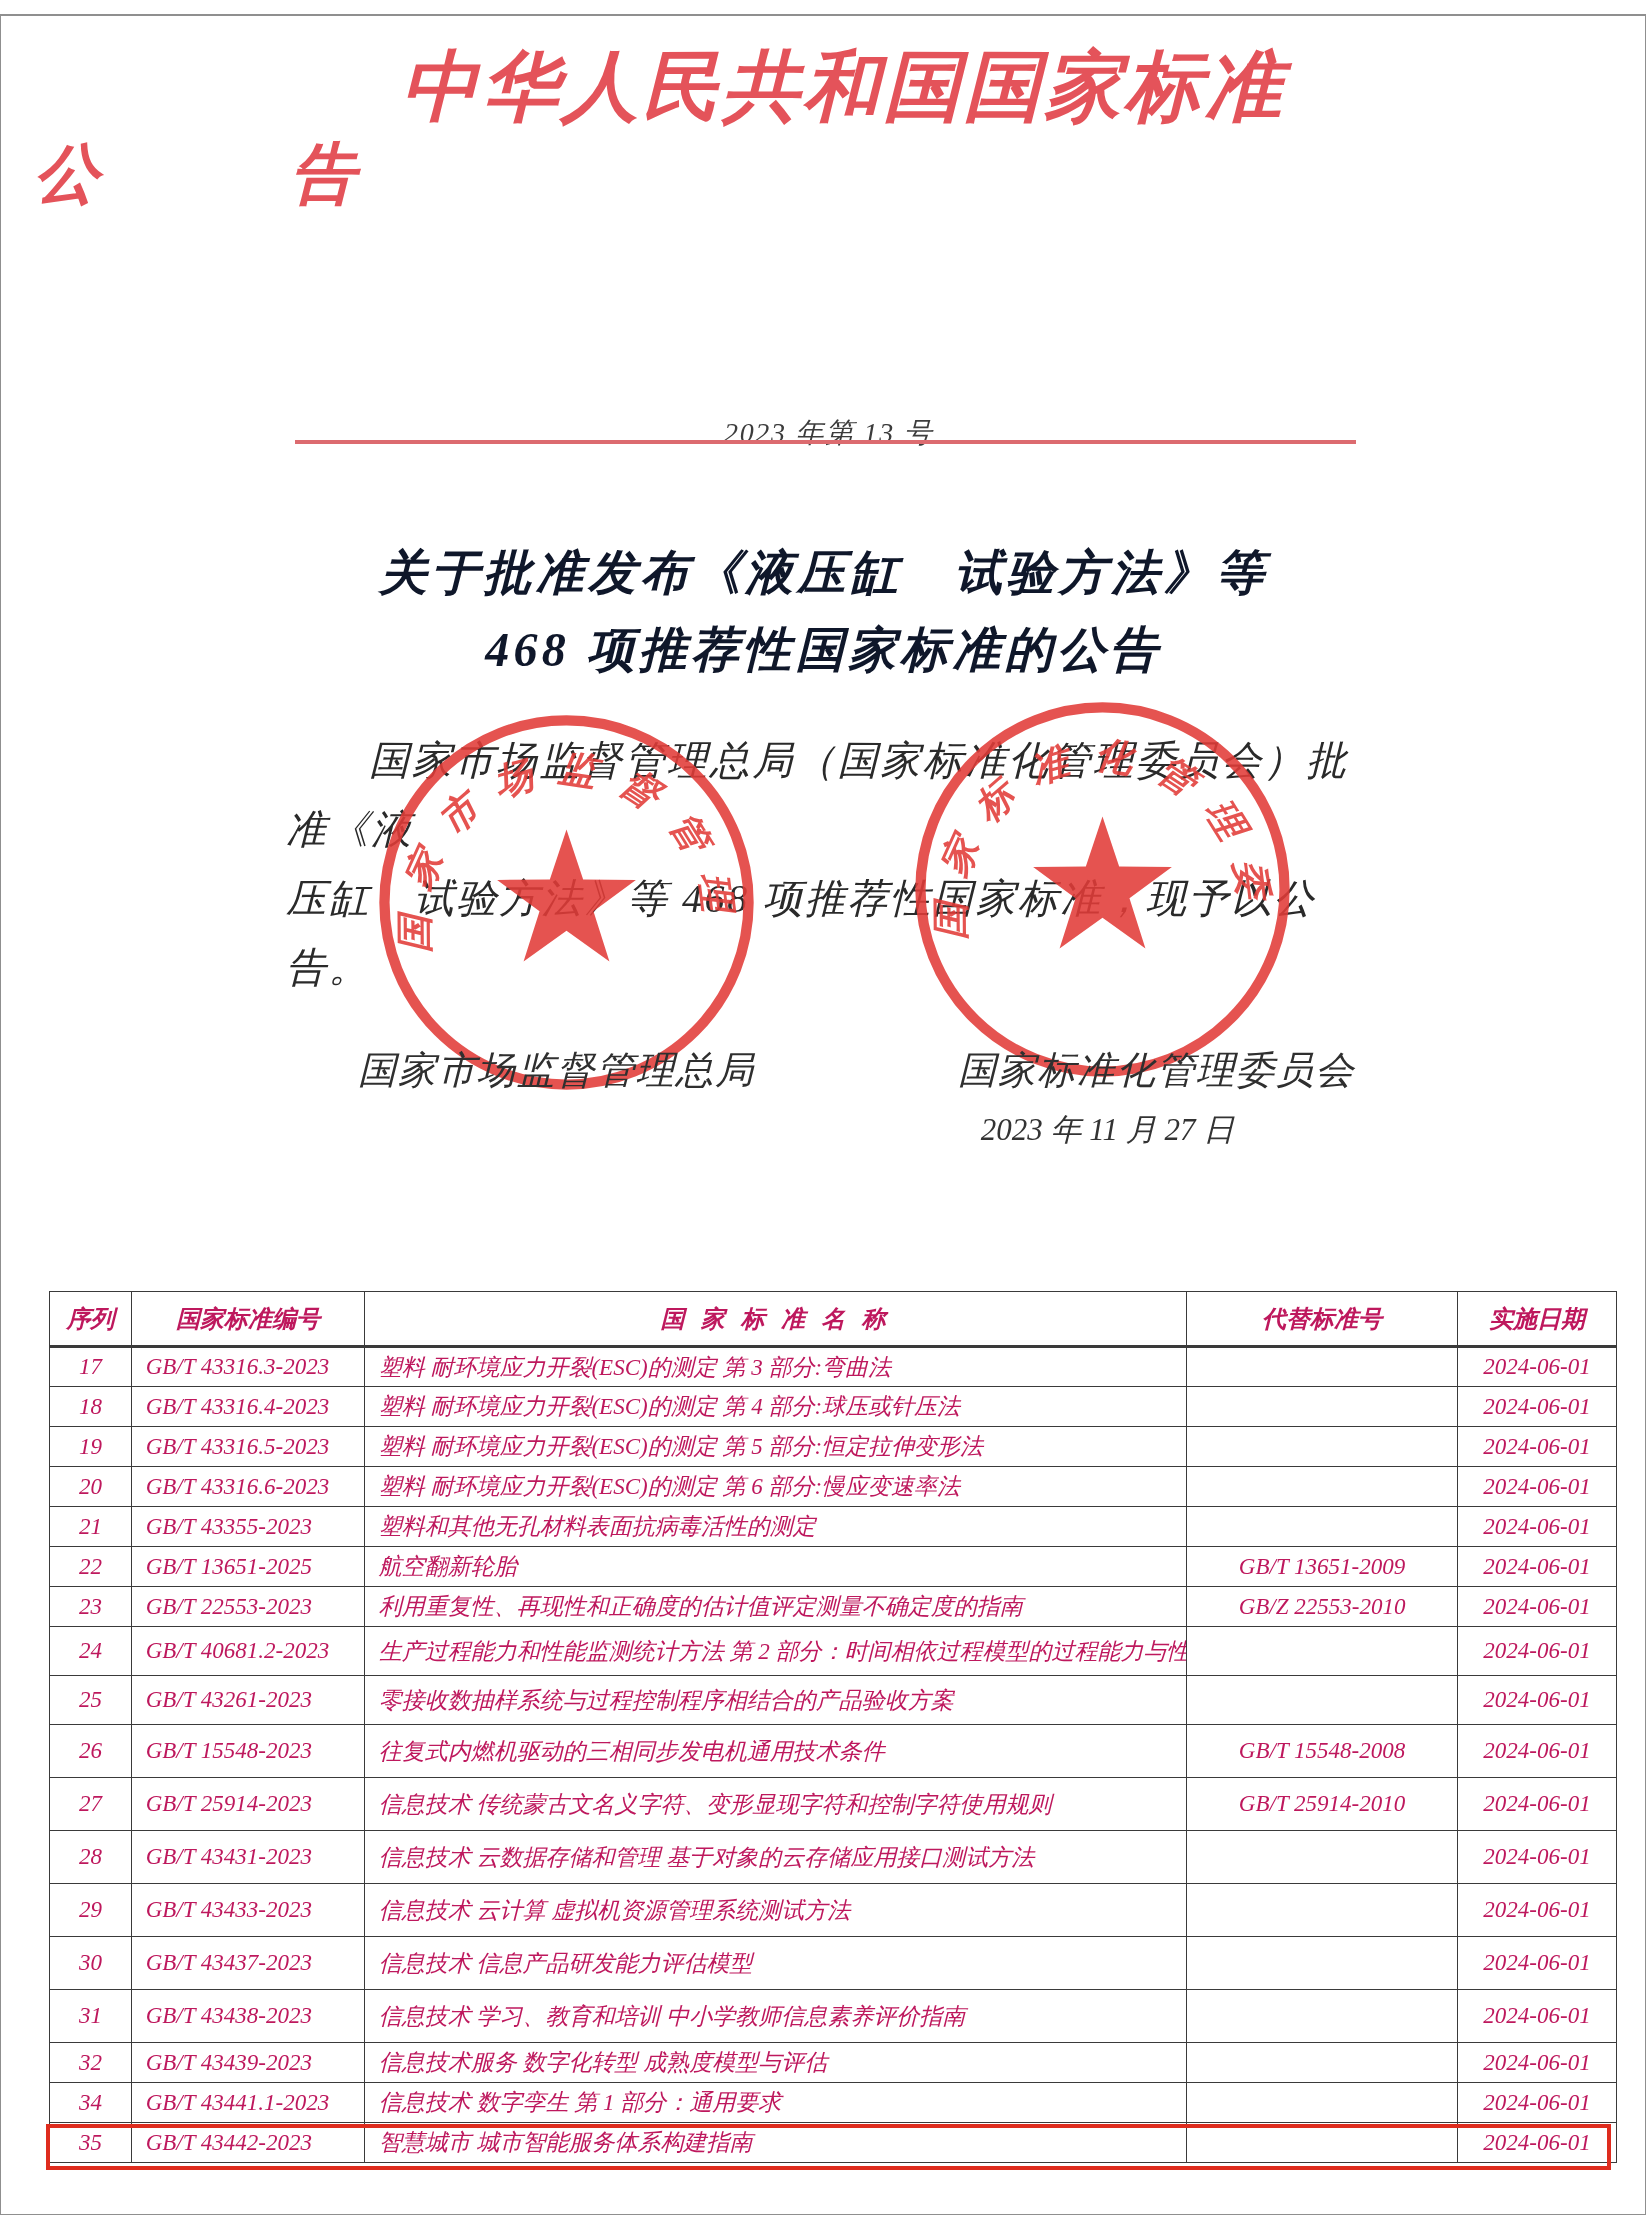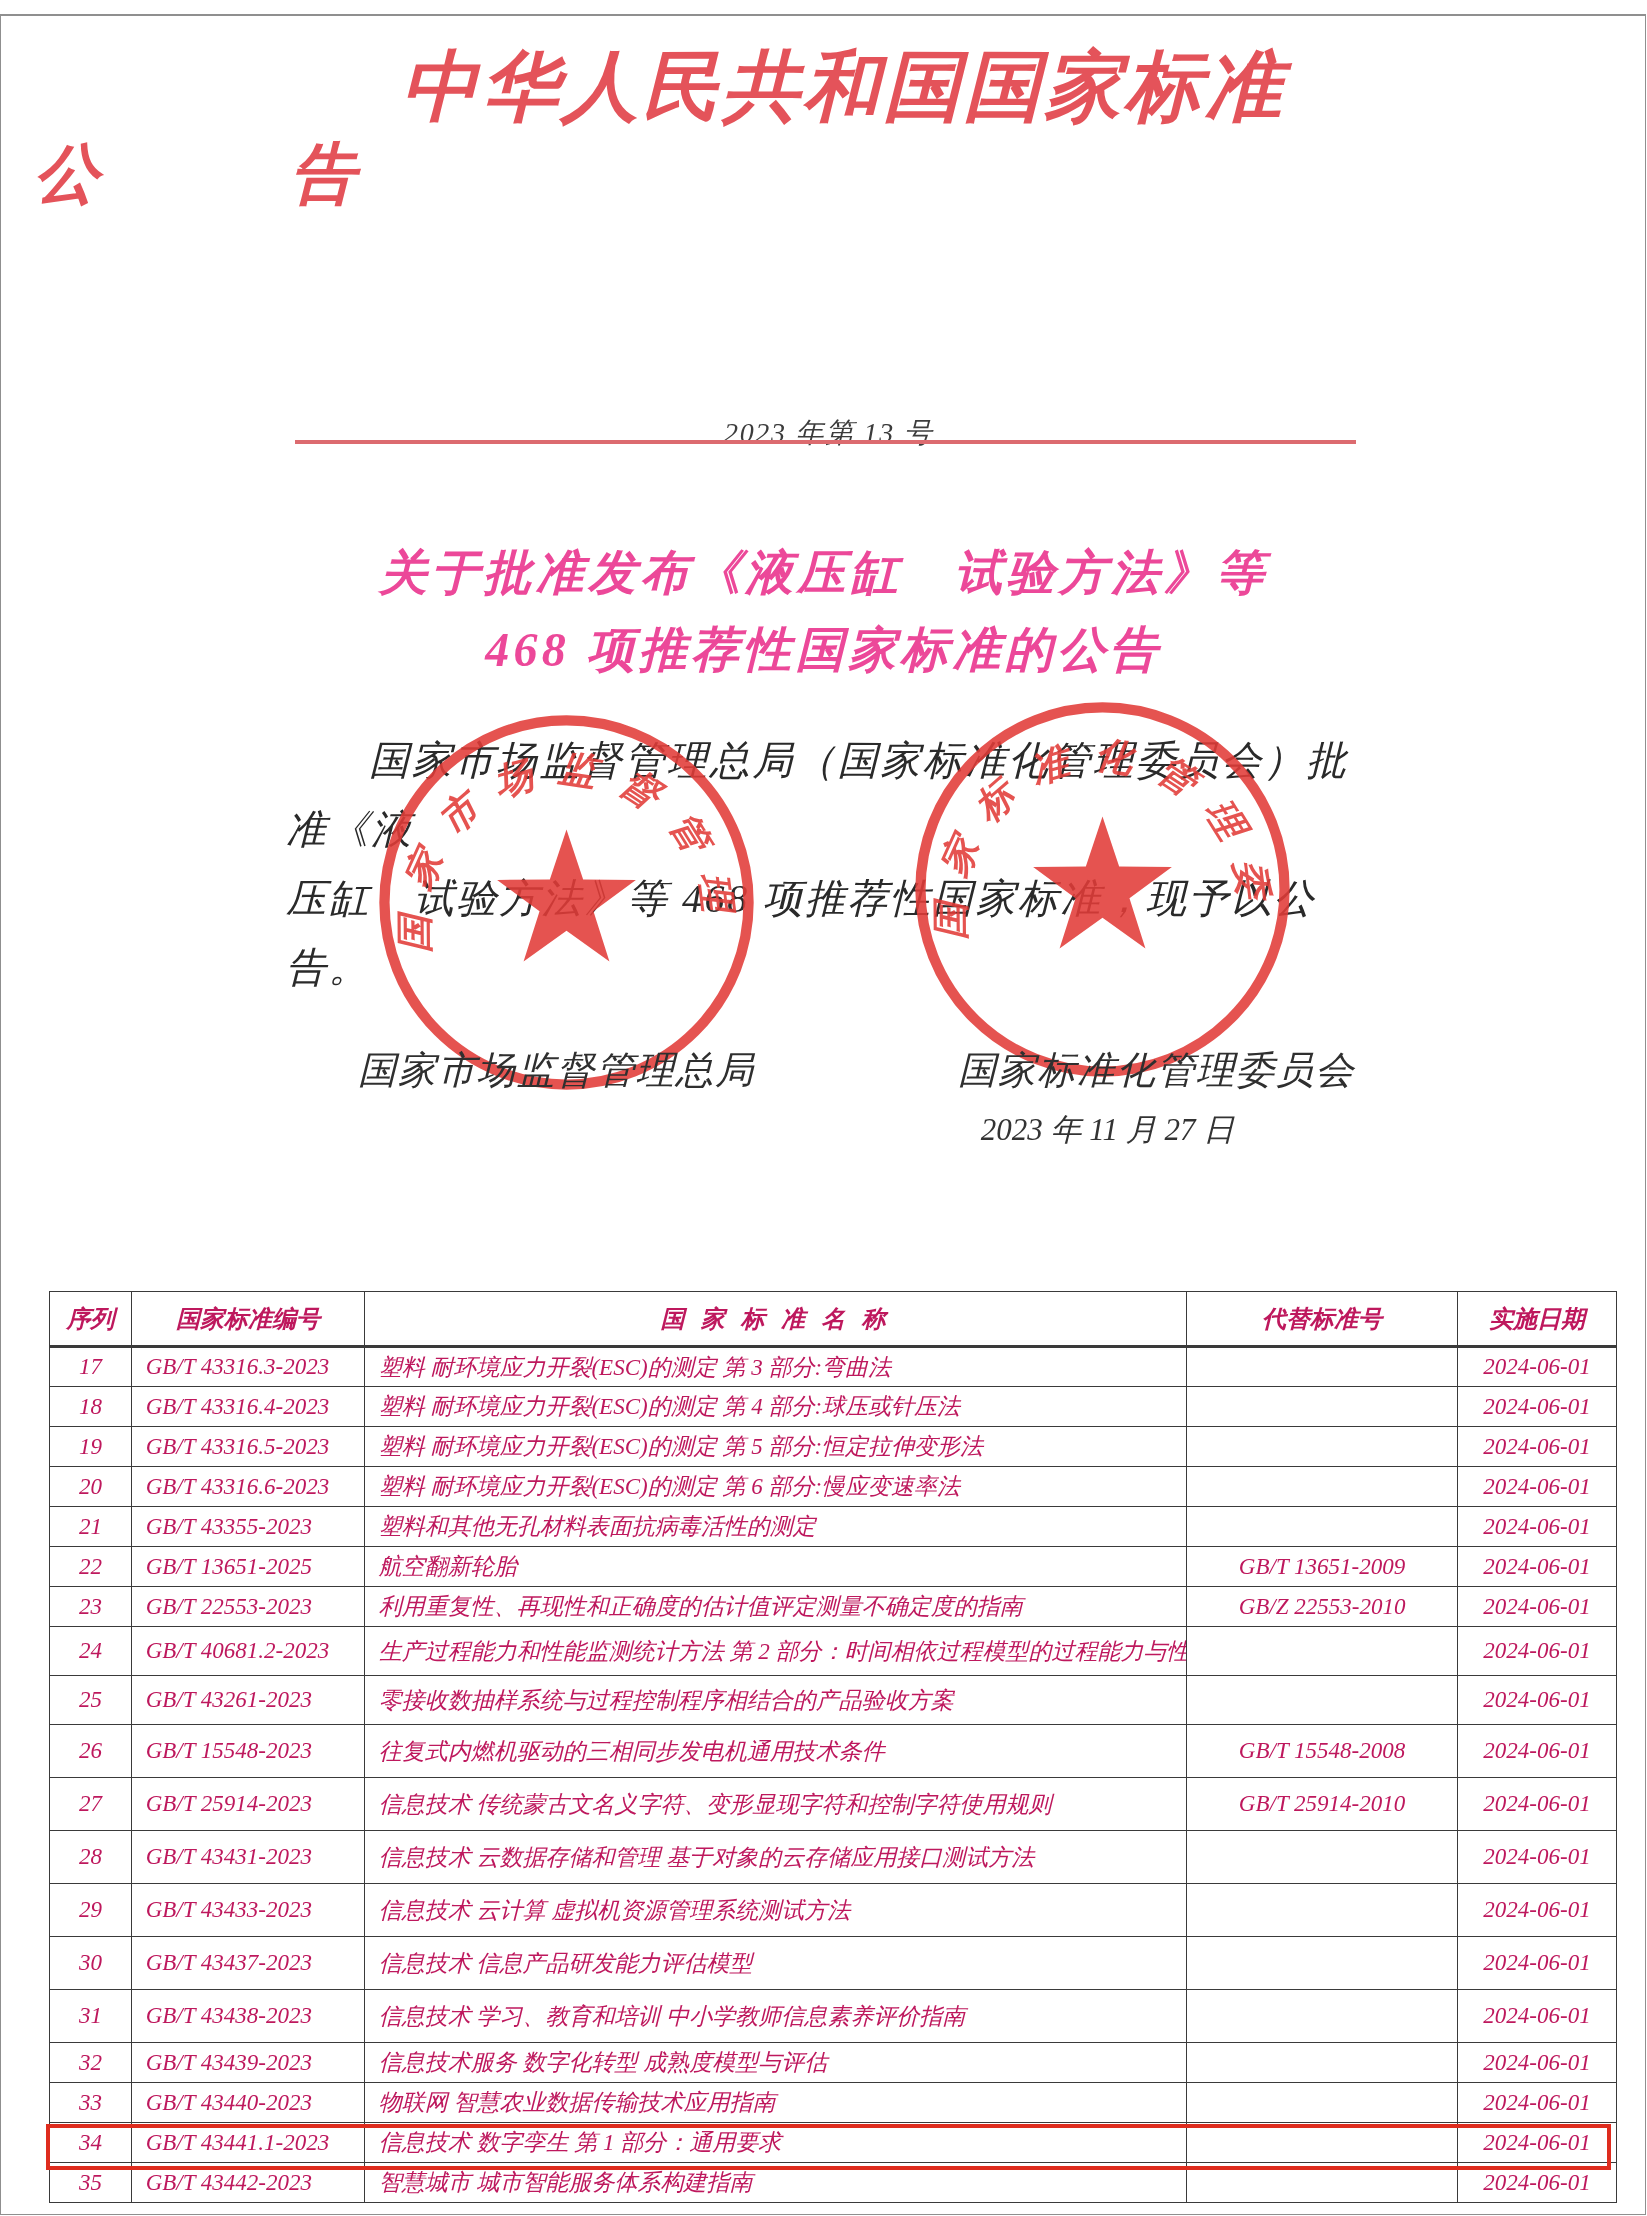--- a/index.html
+++ b/index.html
@@ -50,21 +50,21 @@
     margin-top:28px;
   }
   .red-rule{
     position:absolute;top:440px;left:295px;width:1061px;height:4.3px;
     background:var(--rule-red,#dc6b6f);
   }
   .notice-title{
     position:absolute;top:534px;left:0;width:1647px;
     text-align:center;
     font-size:48px;font-weight:bold;line-height:77px;letter-spacing:4.3px;
-    color:#ec4899;
+    color:#0f172a;
   }
   .notice-body{
     position:absolute;top:726px;left:286px;width:1081px;
     font-size:40px;line-height:69px;letter-spacing:2.6px;color:#2a2a2a;
   }
   .notice-body .indent{text-indent:83px;}
   .seal{position:absolute;width:395px;height:395px;opacity:.88;}
   .seal-left{left:369px;top:705px;}
   .seal-right{left:905px;top:692px;}
   .seal circle{fill:none;stroke:var(--seal-red,#e23c38);stroke-width:12px;}
@@ -284,27 +284,20 @@
           <td class="c-date">2024-06-01</td>
         </tr>
         <tr class="h47">
           <td class="c-seq">32</td>
           <td class="c-code">GB/T 43439-2023</td>
           <td class="c-name">信息技术服务 数字化转型 成熟度模型与评估</td>
           <td class="c-rep"></td>
           <td class="c-date">2024-06-01</td>
         </tr>
         <tr class="h47">
-          <td class="c-seq">33</td>
-          <td class="c-code">GB/T 43440-2023</td>
-          <td class="c-name">物联网 智慧农业数据传输技术应用指南</td>
-          <td class="c-rep"></td>
-          <td class="c-date">2024-06-01</td>
-        </tr>
-        <tr class="h47">
           <td class="c-seq">34</td>
           <td class="c-code">GB/T 43441.1-2023</td>
           <td class="c-name">信息技术 数字孪生 第 1 部分：通用要求</td>
           <td class="c-rep"></td>
           <td class="c-date">2024-06-01</td>
         </tr>
         <tr class="h47">
           <td class="c-seq">35</td>
           <td class="c-code">GB/T 43442-2023</td>
           <td class="c-name">智慧城市 城市智能服务体系构建指南</td>

